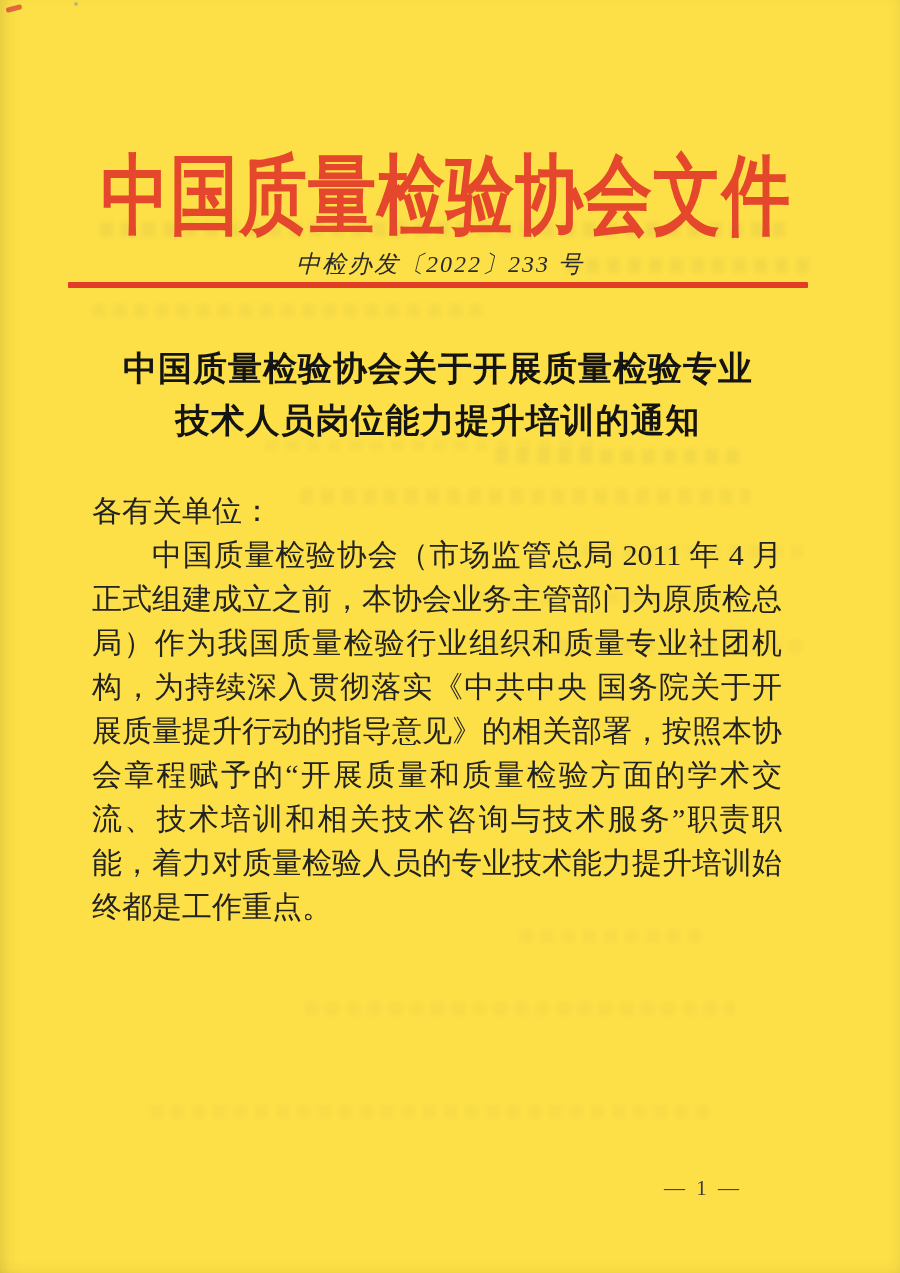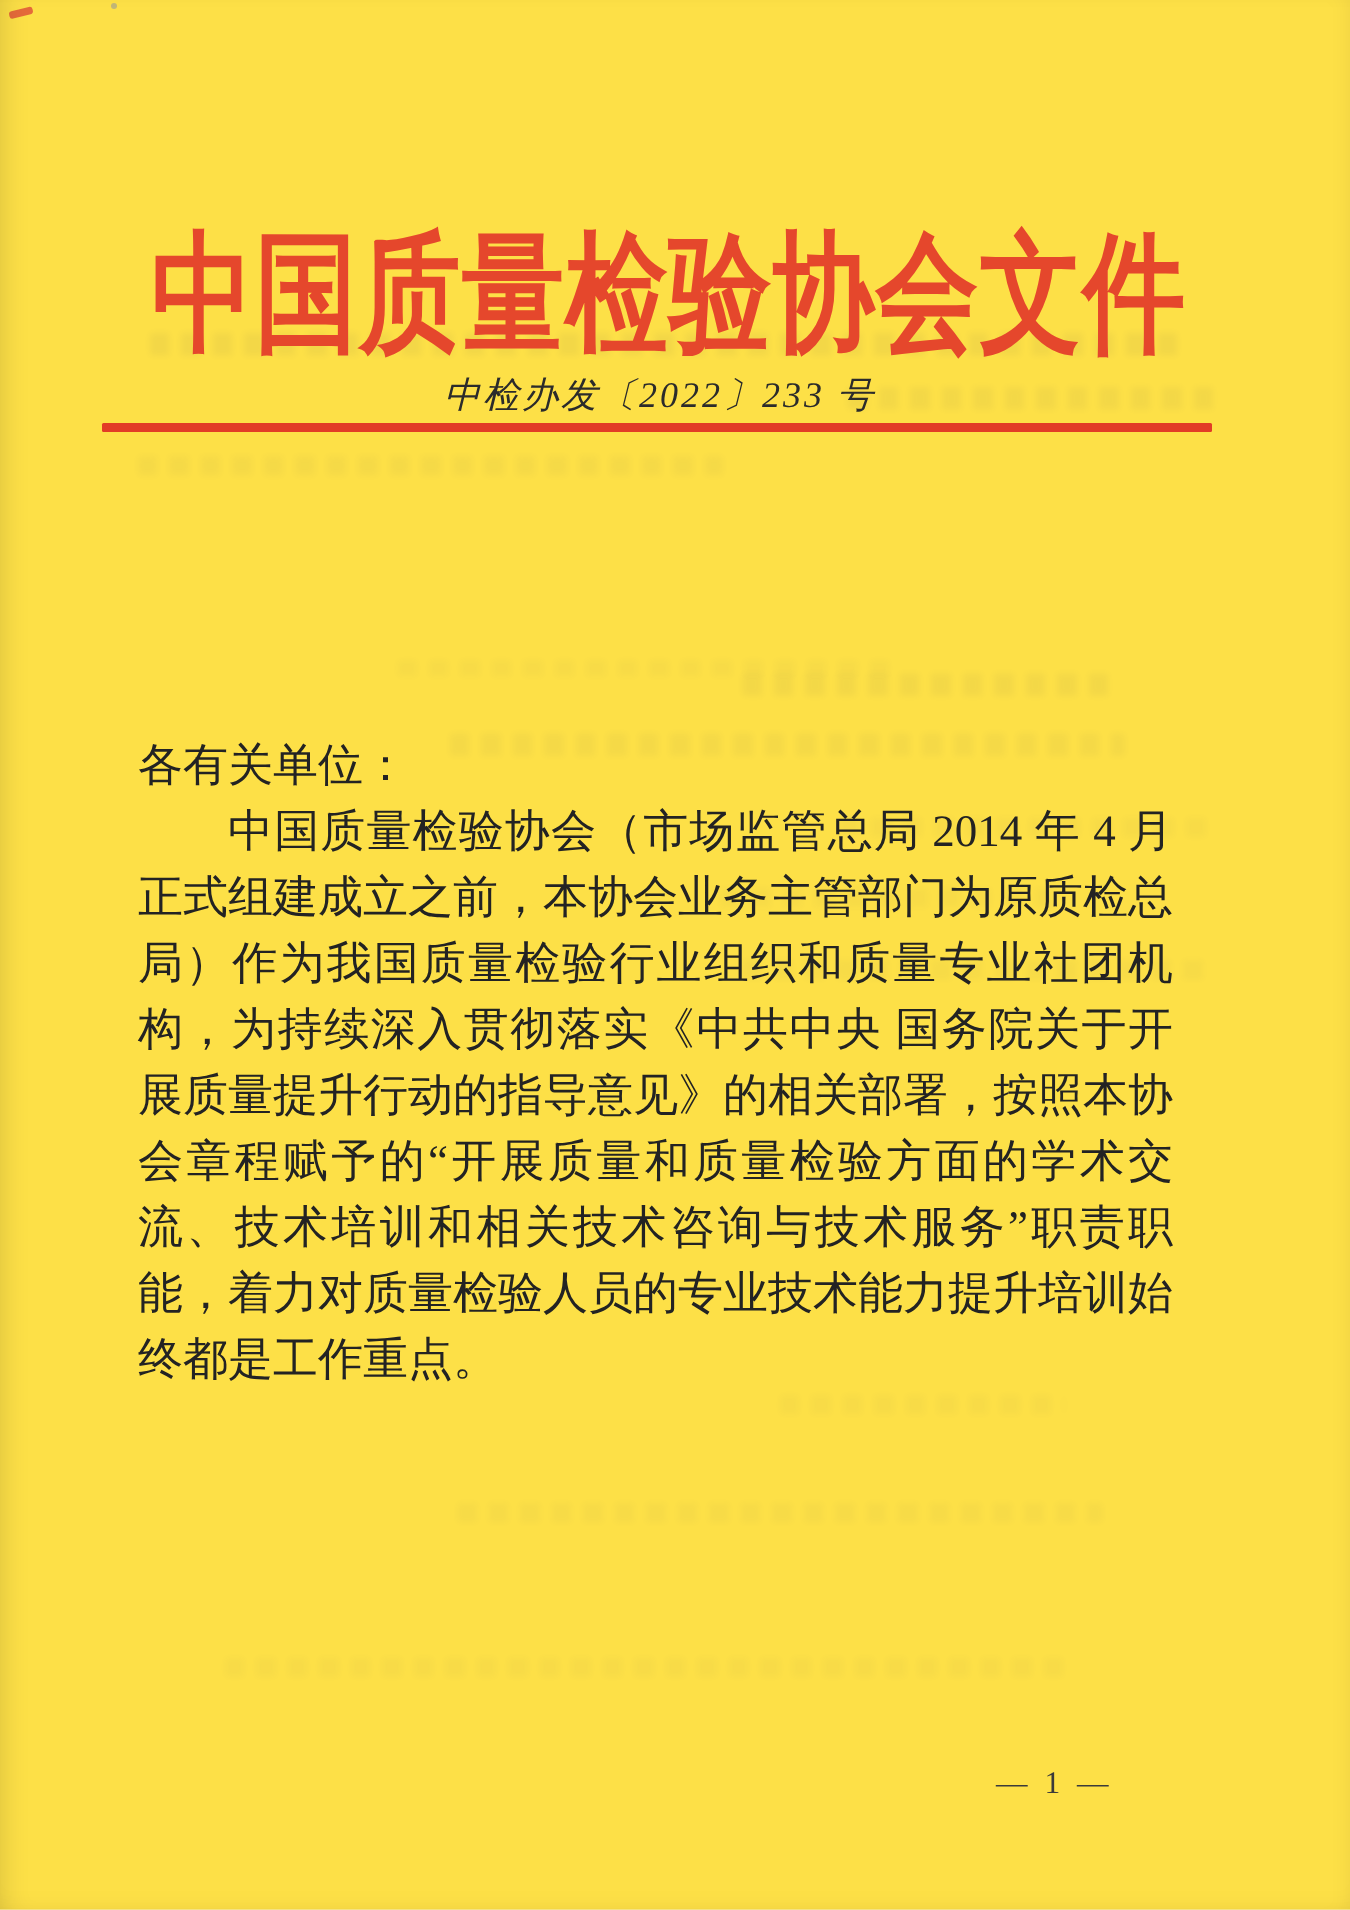--- a/index.html
+++ b/index.html
@@ -153,21 +153,25 @@
   <div class="bleed" style="top:930px;left:520px;width:190px;height:13px;opacity:.05"></div>
   <div class="bleed" style="top:1002px;left:305px;width:430px;height:13px;opacity:.06"></div>
   <div class="bleed" style="top:1105px;left:150px;width:560px;height:13px;opacity:.05"></div>
 
   <div class="org-title">中国质量检验协会文件</div>
 
   <div class="doc-number">中检办发〔2022〕233 号</div>
 
   <div class="red-rule"></div>
 
+  <div class="notice-title">
+    <span class="t-line">中国质量检验协会关于开展质量检验专业</span>
+    <span class="t-line">技术人员岗位能力提升培训的通知</span>
+  </div>
 
   <div class="body-block">
     <p class="salutation">各有关单位：</p>
-    <p class="para">中国质量检验协会（市场监管总局 2014 年 4 月正式组建成立之前，本协会业务主管部门为原质检总局）作为我国质量检验行业组织和质量专业社团机构，为持续深入贯彻落实《中共中央 国务院关于开展质量提升行动的指导意见》的相关部署，按照本协会章程赋予的“开展质量和质量检验方面的学术交流、技术培训和相关技术咨询与技术服务”职责职能，着力对质量检验人员的专业技术能力提升培训始终都是工作重点。</p>
+    <p class="para">中国质量检验协会（市场监管总局 2011 年 4 月正式组建成立之前，本协会业务主管部门为原质检总局）作为我国质量检验行业组织和质量专业社团机构，为持续深入贯彻落实《中共中央 国务院关于开展质量提升行动的指导意见》的相关部署，按照本协会章程赋予的“开展质量和质量检验方面的学术交流、技术培训和相关技术咨询与技术服务”职责职能，着力对质量检验人员的专业技术能力提升培训始终都是工作重点。</p>
   </div>
 
   <div class="page-number">— 1 —</div>
 
 </div>
 
 </body></html>

